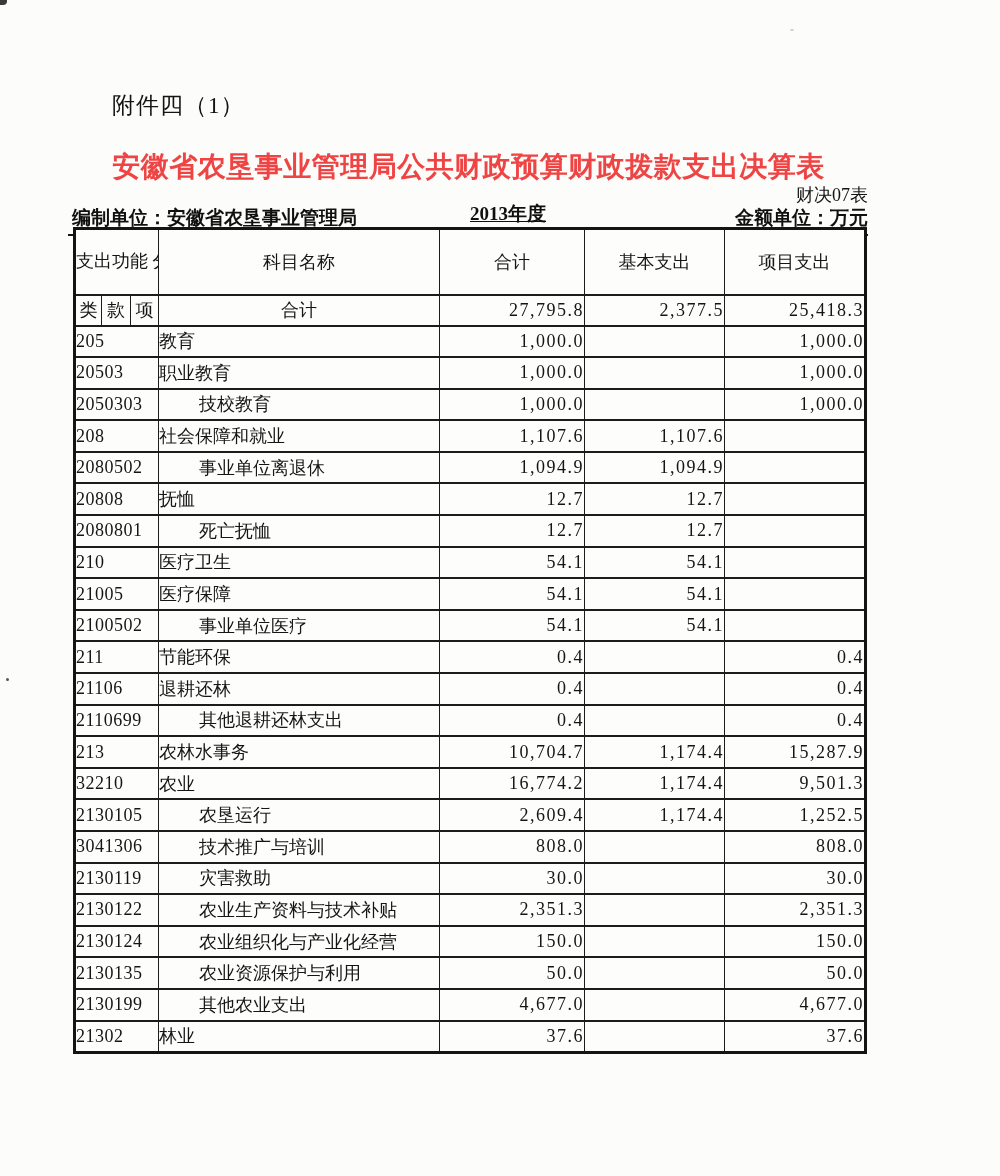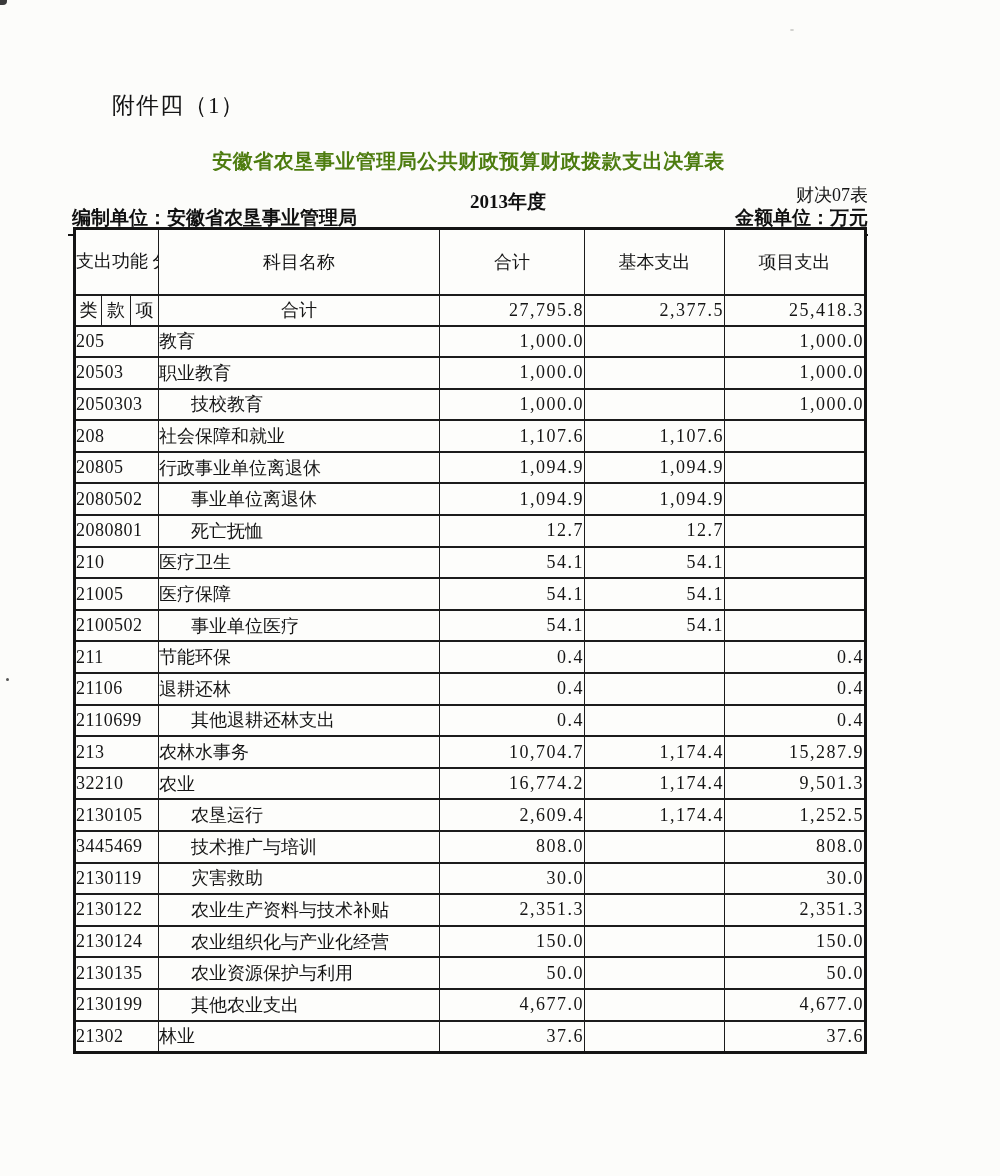--- a/index.html
+++ b/index.html
@@ -15,34 +15,34 @@
     background:#fcfcfa;
     overflow:hidden;
   }
   
   .attachment{
     position:absolute;left:67px;top:90px;
     font-size:23px;letter-spacing:1px;color:#141414;margin-left:45px;
   }
   .doc-title{
     position:absolute;left:73px;top:148px;width:791px;
-    text-align:center;font-size:20px;font-weight:bold;
-    letter-spacing:0.5px;color:#4d7c0f;white-space:nowrap;
+    text-align:center;font-size:28px;font-weight:bold;
+    letter-spacing:0.5px;color:#ef4444;white-space:nowrap;
   }
   .form-code{
     position:absolute;right:132px;top:183px;
     font-size:18px;color:#141414;
   }
   .meta-row{
     position:absolute;left:68px;top:201px;width:800px;height:25px;
     border-bottom:2px solid #161616;
     font-size:19px;font-weight:bold;color:#101010;margin-top:8px;
   }
   .meta-left{position:absolute;left:4px;bottom:3px;white-space:nowrap;}
-  .meta-year{position:absolute;left:402px;bottom:19px;white-space:nowrap;}
+  .meta-year{position:absolute;left:402px;bottom:7px;white-space:nowrap;text-decoration:underline;}
   .meta-unit{position:absolute;right:0px;bottom:3px;white-space:nowrap;}
   
   table.fin{
     position:absolute;left:73px;top:227px;
     width:791px;
     border-collapse:collapse;table-layout:fixed;
     border:3px solid #141414;
     background:#fdfdfb;
   }
   table.fin td{
@@ -56,21 +56,21 @@
   tr.hdr1{height:66px;}
   tr.hdr2{height:31px;}
   tbody tr{height:31.6px;}
   td.center{text-align:center;margin-left:48px;}
   td.code-header{
     text-align:center;white-space:pre-line;
     font-size:17px;line-height:21px;
   }
   td.code{text-align:left;padding-left:5px;font-size:18px;letter-spacing:0.5px;}
   td.name{text-align:left;padding-left:7px;}
-  td.name.indent{padding-left:32px;}
+  td.name.indent{padding-left:40px;}
   td.num{
     text-align:right;padding-right:7px;
     font-size:17.5px;letter-spacing:1.5px;
   }
   
   .speck{position:absolute;background:#2a2a2a;border-radius:50%;}
   .speck.corner{left:0;top:0;width:7px;height:5px;border-radius:0 0 4px 0;background:#3a3a3a;}
   .speck.s1{left:6px;top:678px;width:3px;height:3px;background:#555;}
   .speck.s2{left:594px;top:1034px;width:3px;height:3px;background:#4a4a4a;}
   .speck.s3{left:838px;top:766px;width:2px;height:2px;background:#666;}
@@ -150,31 +150,31 @@
           <td class="num">1,000.0</td>
         </tr>
         <tr>
           <td class="code" colspan="3">208</td>
           <td class="name">社会保障和就业</td>
           <td class="num">1,107.6</td>
           <td class="num">1,107.6</td>
           <td class="num"></td>
         </tr>
         <tr>
-          <td class="code" colspan="3">20805</td>
-          <td class="name">行政事业单位离退休</td>
-          <td class="num">1,094.9</td>
-          <td class="num">1,094.9</td>
-          <td class="num"></td>
-        </tr>
-        <tr>
           <td class="code" colspan="3">2080502</td>
           <td class="name indent">事业单位离退休</td>
           <td class="num">1,094.9</td>
           <td class="num">1,094.9</td>
+          <td class="num"></td>
+        </tr>
+        <tr>
+          <td class="code" colspan="3">20808</td>
+          <td class="name">抚恤</td>
+          <td class="num">12.7</td>
+          <td class="num">12.7</td>
           <td class="num"></td>
         </tr>
         <tr>
           <td class="code" colspan="3">2080801</td>
           <td class="name indent">死亡抚恤</td>
           <td class="num">12.7</td>
           <td class="num">12.7</td>
           <td class="num"></td>
         </tr>
         <tr>
@@ -234,21 +234,21 @@
           <td class="num">9,501.3</td>
         </tr>
         <tr>
           <td class="code" colspan="3">2130105</td>
           <td class="name indent">农垦运行</td>
           <td class="num">2,609.4</td>
           <td class="num">1,174.4</td>
           <td class="num">1,252.5</td>
         </tr>
         <tr>
-          <td class="code" colspan="3">3445469</td>
+          <td class="code" colspan="3">3041306</td>
           <td class="name indent">技术推广与培训</td>
           <td class="num">808.0</td>
           <td class="num"></td>
           <td class="num">808.0</td>
         </tr>
         <tr>
           <td class="code" colspan="3">2130119</td>
           <td class="name indent">灾害救助</td>
           <td class="num">30.0</td>
           <td class="num"></td>

